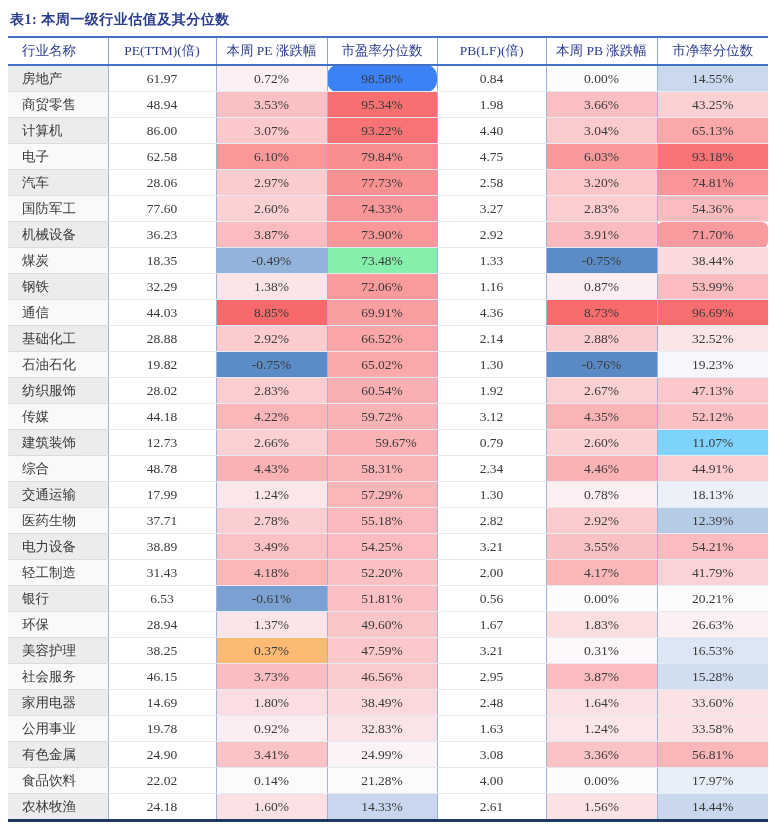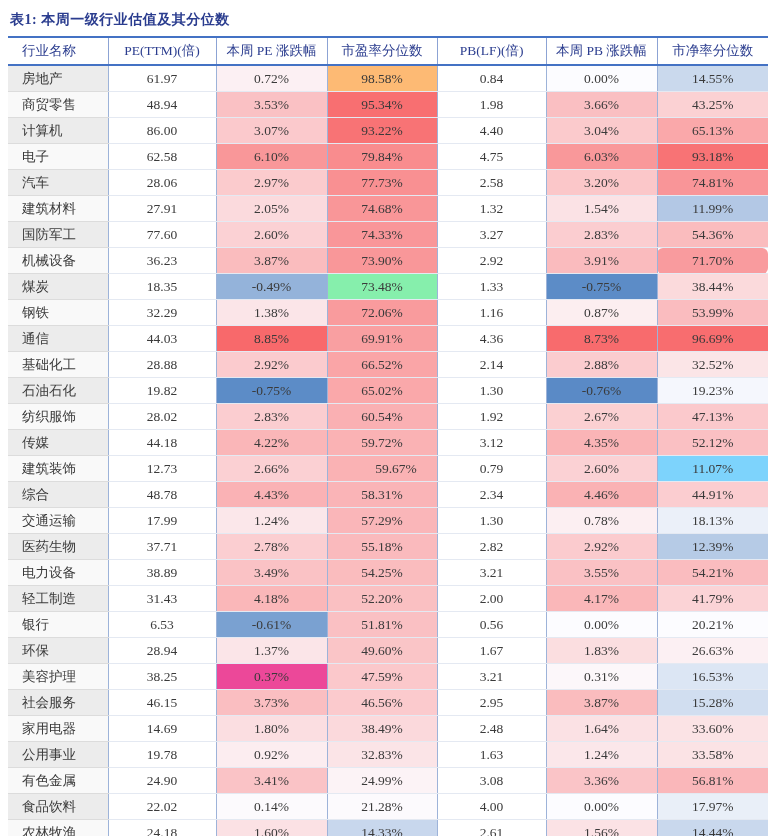--- a/index.html
+++ b/index.html
@@ -87,21 +87,21 @@
         <th>PB(LF)(倍)</th>
         <th>本周 PB 涨跌幅</th>
         <th>市净率分位数</th>
       </tr>
     </thead>
     <tbody>
         <tr>
           <td class="name">房地产</td>
           <td>61.97</td>
           <td style="background: rgb(252, 240, 243);">0.72%</td>
-          <td style="background: #fdba74;">98.58%</td>
+          <td style="background: #3b82f6; border-radius: 11px;">98.58%</td>
           <td>0.84</td>
           <td style="background: rgb(252, 252, 255);">0.00%</td>
           <td style="background: rgb(202, 217, 237);">14.55%</td>
         </tr>
         <tr>
           <td class="name">商贸零售</td>
           <td>48.94</td>
           <td style="background: rgb(250, 193, 196);">3.53%</td>
           <td style="background: rgb(248, 111, 113); text-align: center;">95.34%</td>
           <td>1.98</td>
@@ -129,29 +129,20 @@
         <tr>
           <td class="name">汽车</td>
           <td>28.06</td>
           <td style="background: rgb(251, 203, 205);">2.97%</td>
           <td style="background: rgb(249, 144, 146);">77.73%</td>
           <td>2.58</td>
           <td style="background: rgb(251, 199, 201);">3.20%</td>
           <td style="background: rgb(249, 149, 152);">74.81%</td>
         </tr>
         <tr>
-          <td class="name">建筑材料</td>
-          <td>27.91</td>
-          <td style="background: rgb(251, 218, 221);">2.05%</td>
-          <td style="background: rgb(249, 150, 152);">74.68%</td>
-          <td>1.32</td>
-          <td style="background: rgb(251, 226, 229);">1.54%</td>
-          <td style="background: rgb(179, 200, 229);">11.99%</td>
-        </tr>
-        <tr>
           <td class="name">国防军工</td>
           <td>77.60</td>
           <td style="background: rgb(251, 209, 212);">2.60%</td>
           <td style="background: rgb(249, 150, 153);">74.33%</td>
           <td>3.27</td>
           <td style="background: rgb(251, 205, 208);">2.83%</td>
           <td style="background: rgb(250, 188, 190);">54.36%</td>
         </tr>
         <tr>
           <td class="name">机械设备</td>
@@ -293,21 +284,21 @@
           <td>28.94</td>
           <td style="background: rgb(251, 229, 232);">1.37%</td>
           <td style="background: rgb(250, 197, 199);">49.60%</td>
           <td>1.67</td>
           <td style="background: rgb(251, 222, 224);">1.83%</td>
           <td style="background: rgb(252, 240, 243);">26.63%</td>
         </tr>
         <tr>
           <td class="name">美容护理</td>
           <td>38.25</td>
-          <td style="background: #ec4899;">0.37%</td>
+          <td style="background: #fdba74;">0.37%</td>
           <td style="background: rgb(251, 200, 203);">47.59%</td>
           <td>3.21</td>
           <td style="background: rgb(252, 247, 250);">0.31%</td>
           <td style="background: rgb(220, 230, 244);">16.53%</td>
         </tr>
         <tr>
           <td class="name">社会服务</td>
           <td>46.15</td>
           <td style="background: rgb(250, 190, 193);">3.73%</td>
           <td style="background: rgb(251, 202, 205);">46.56%</td>

